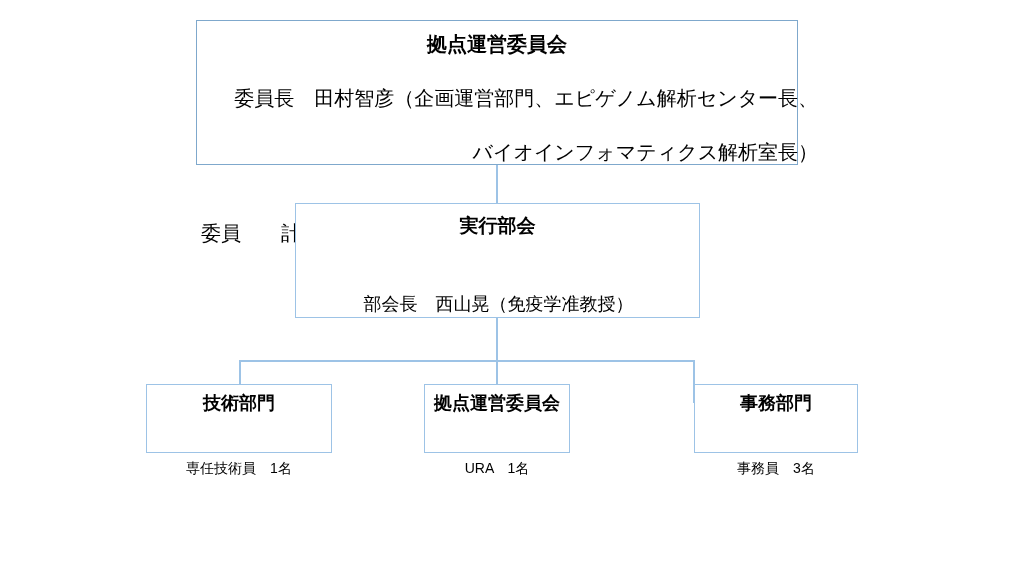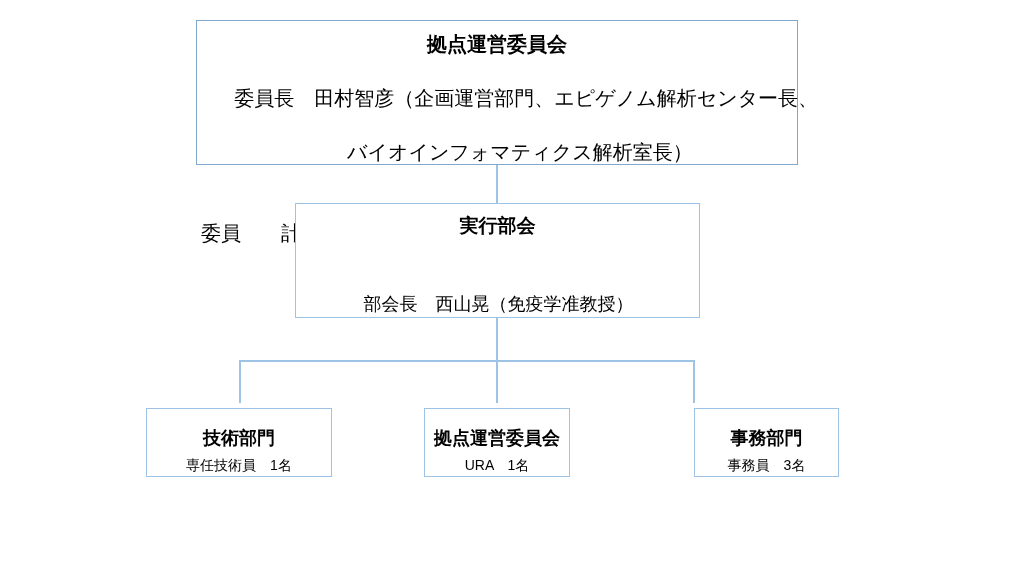--- a/index.html
+++ b/index.html
@@ -50,50 +50,51 @@
     padding-top: 9px;
   }
   #box-committee .node-title { font-size: 20px; line-height: 28px; }
   #box-committee .node-body {
     font-size: 20px;
     line-height: 27px;
     text-align: left;
     align-self: flex-start;
     padding-left: 4px;
   }
-  #box-committee .line-indent { display: block; padding-left: 146px; }
+  #box-committee .line-indent { display: block; padding-left: 146px; text-align: right; }
 
   
   #box-exec {
     left: 295px;
     top: 203px;
     width: 405px;
     height: 115px;
     padding-top: 8px;
   }
   #box-exec .node-title { font-size: 19px; line-height: 27px; }
   #box-exec .node-body {
     font-size: 18px;
     line-height: 26px;
     text-align: left;
     padding-left: 2px;
   }
 
   
   .dept {
-    top: 408px;
+    top: 384px;
     height: 69px;
-    padding-top: 16px;
+    padding-top: 5px;
+    gap: 38px;
   }
   .dept .node-title { font-size: 18px; line-height: 27px; }
   .dept .node-body  { font-size: 14px; line-height: 27px; text-align: center; }
 
   #box-tech     { left: 146px; width: 186px; }
   #box-planning { left: 424px; width: 146px; }
-  #box-admin    { left: 694px; width: 145px; }
+  #box-admin    { left: 694px; width: 164px; }
 
   
   .conn {
     position: absolute;
     background: #9DC3E6;
   }
   .conn.v { width: 2px; }
   .conn.h { height: 2px; }
 
   

